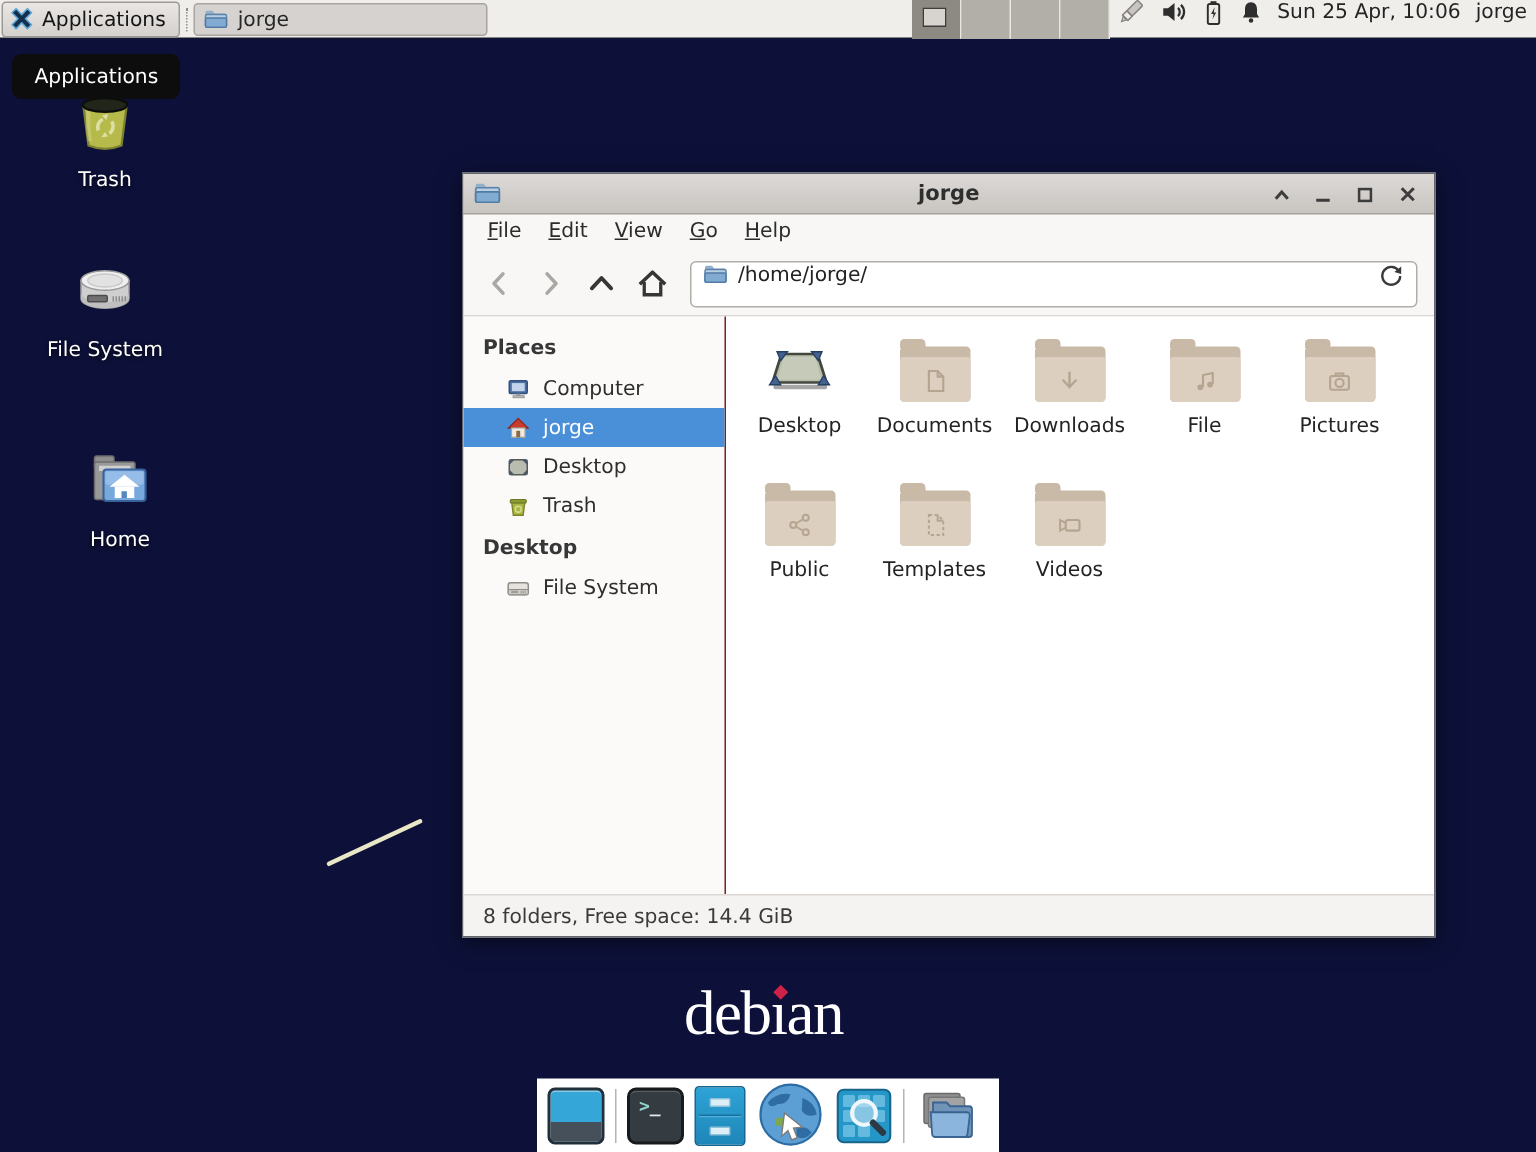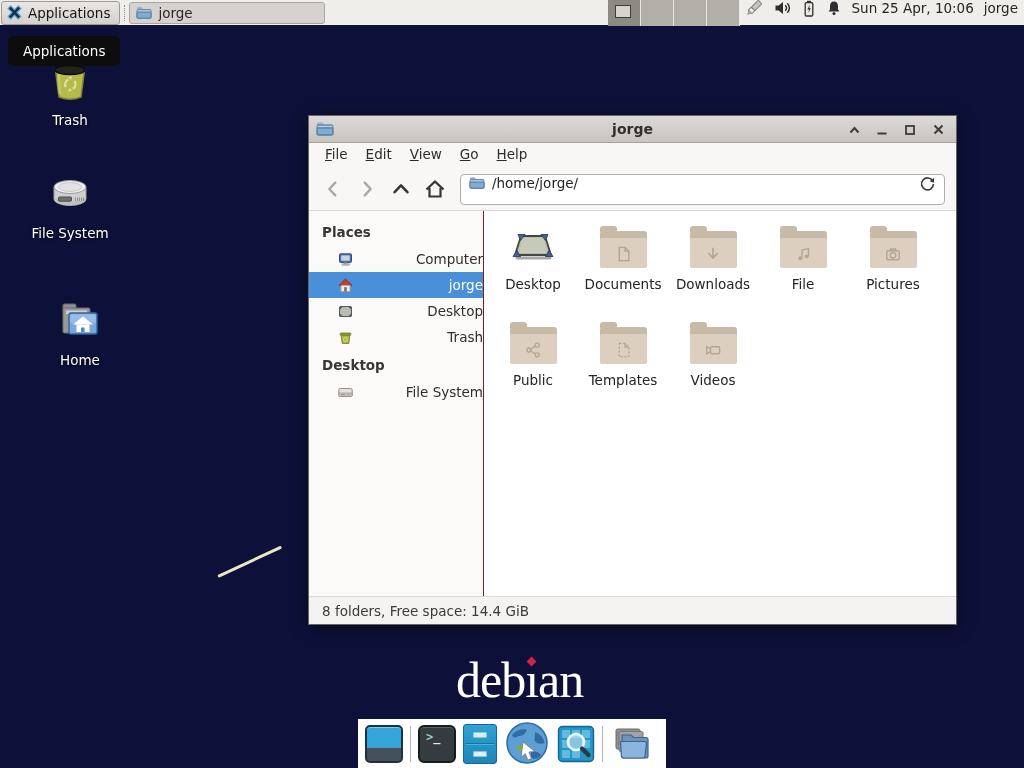--- a/index.html
+++ b/index.html
@@ -66,21 +66,21 @@
   .streak {
     position:absolute; left:218px; top:575px; width:70px; height:3px;
     background:#eae7c6; transform:rotate(-25deg); transform-origin:left center;
     border-radius:2px;
   }
 
   
   .dlogo {
     position:absolute; left:456px; top:655px; color:#fff;
     font-family:"Liberation Serif","DejaVu Serif",serif;
-    font-size:50px; letter-spacing:-1px; line-height:1;
+    font-size:42px; letter-spacing:-1px; line-height:1;
   }
   .dlogo .iwrap { position:relative; display:inline-block; }
   .dlogo .diamond {
     position:absolute; left:3px; top:3px; width:7px; height:7px;
     transform:rotate(45deg); background:#ce2248;
   }
 
   
   .win {
     position:absolute; left:308px; top:115px; width:649px; height:510px;
@@ -118,21 +118,21 @@
     display:flex; align-items:flex-start; padding:0 8px; gap:7px;
   }
   .pathentry .ptext { flex:1; color:#222; font-size:13.5px; }
 
   .wbody { flex:1; display:flex; min-height:0; }
   .sidebar {
     width:175px; background:#fbfaf9; border-right:1px solid #7f1d1d; flex:0 0 auto;
     padding-top:6px;
   }
   .side-head { font-weight:bold; color:#373737; padding:7px 0 6px 13px; }
-  .side-item { height:26px; display:flex; align-items:center; gap:8px; padding-left:28px; color:#2e2e2e;justify-content:space-between; }
+  .side-item { height:26px; display:flex; align-items:center; gap:8px; padding-left:28px; color:#2e2e2e; }
   .side-item.sel { background:#4a90d9; color:#ffffff; }
 
   .files {
     flex:1; background:#ffffff; padding:14px 0 0 4px;
     display:flex; flex-wrap:wrap; align-content:flex-start;
   }
   .fitem { width:90px; height:96px; text-align:center; }
   .fitem .flbl { margin-top:8px; font-size:13.5px; color:#242424; }
 
   .folder { position:relative; width:47px; height:37px; margin:6px auto 0; }

